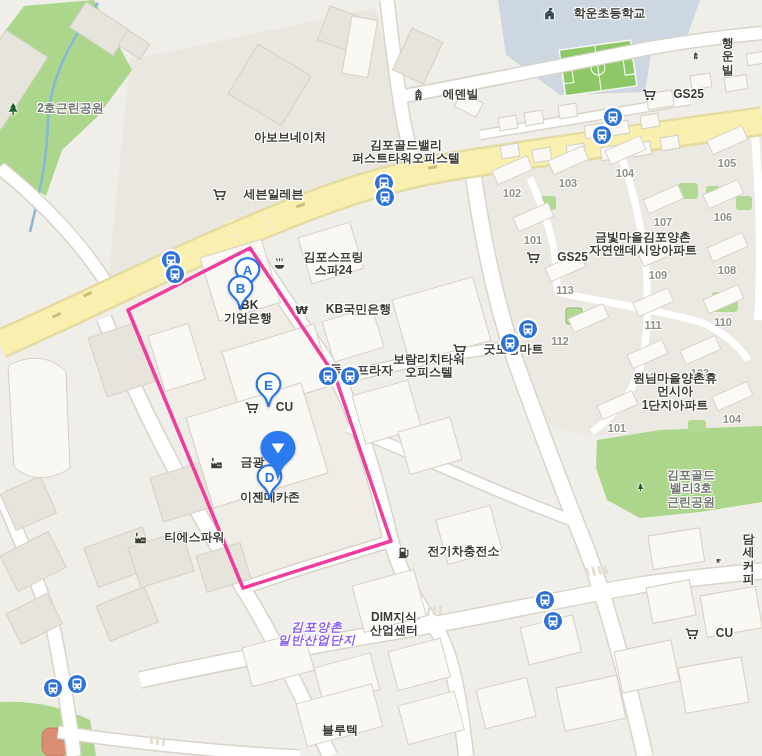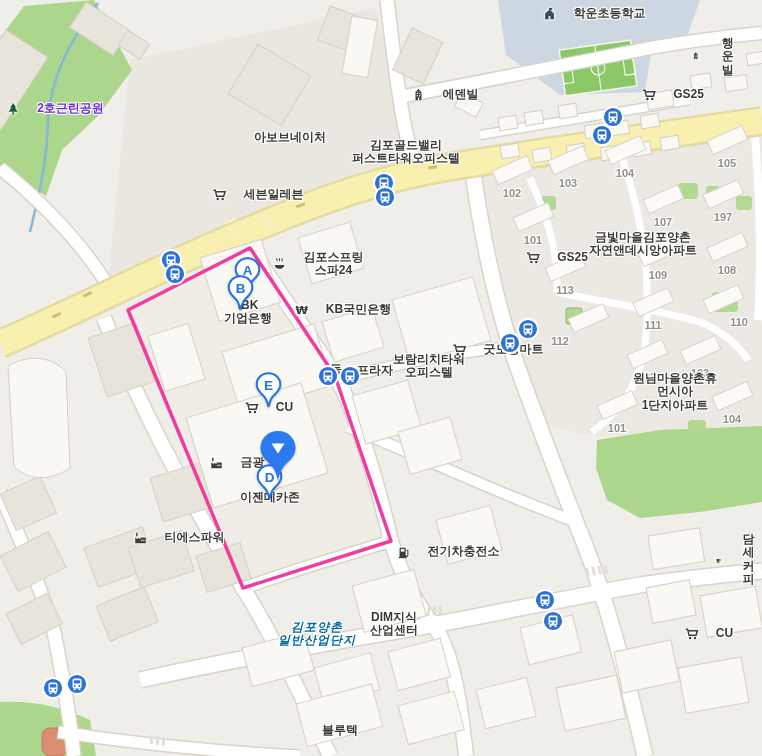--- a/index.html
+++ b/index.html
@@ -5,22 +5,22 @@
   html,body{margin:0;padding:0;background:#888;}
   #map{position:relative;width:762px;height:756px;overflow:hidden;background:#f0eee8;
        font-family:"Liberation Sans","DejaVu Sans",sans-serif;}
   #base{position:absolute;left:0;top:0;z-index:1;}
   .lyr{position:absolute;left:0;top:0;width:100%;height:100%;pointer-events:none;}
   .poi{position:absolute;display:flex;flex-direction:row;align-items:center;gap:17px;
        transform:translate(-50%,-50%);z-index:30;cursor:pointer;pointer-events:auto;
        font-weight:bold;font-size:12px;line-height:1.12;color:#3a3a35;text-align:center;white-space:pre-line;
        text-shadow:-1px -1px 0 #fff,1px -1px 0 #fff,-1px 1px 0 #fff,1px 1px 0 #fff,0 0 2px #fff;}
   .poi .icn{width:14px;height:14px;display:block;filter:drop-shadow(0 0 1px #fff) drop-shadow(0 0 1px #fff);}
-  .poi.park{color:#6d28d9;}
-  .poi.ind{color:#0369a1;font-style:italic;letter-spacing:1px;}
+  .poi.park{color:#737373;}
+  .poi.ind{color:#8b5cf6;font-style:italic;letter-spacing:1px;}
   .aptnum{position:absolute;transform:translate(-50%,-50%);z-index:20;font-size:11px;font-weight:bold;
        color:#8f8f88;text-shadow:-1px -1px 0 #fff,1px -1px 0 #fff,-1px 1px 0 #fff,1px 1px 0 #fff;pointer-events:auto;}
   .bus{position:absolute;transform:translate(-50%,-50%);z-index:40;width:22px;height:22px;cursor:pointer;pointer-events:auto;}
   .marker{position:absolute;z-index:50;cursor:pointer;pointer-events:auto;filter:drop-shadow(0 1px 1px rgba(0,0,0,.25));}
   .marker.big{z-index:52;}
 </style>
 </head>
 <body>
 
 <div id="map">
@@ -211,25 +211,25 @@
 
     <path d="M128,310 L250,248 L335,376 L391,541 L243,588 Z" fill="none" stroke="#f23b9e" stroke-width="3.5" stroke-linejoin="round"></path>
   </svg>
 
   <div class="lyr" id="num-layer">
       <div class="aptnum" style="left: 533px; top: 240px;">101</div>
       <div class="aptnum" style="left: 512px; top: 193px;">102</div>
       <div class="aptnum" style="left: 568px; top: 183px;">103</div>
       <div class="aptnum" style="left: 625px; top: 173px;">104</div>
       <div class="aptnum" style="left: 727px; top: 163px;">105</div>
-      <div class="aptnum" style="left: 723px; top: 217px;">197</div>
+      <div class="aptnum" style="left: 723px; top: 217px;">106</div>
       <div class="aptnum" style="left: 663px; top: 222px;">107</div>
       <div class="aptnum" style="left: 727px; top: 270px;">108</div>
       <div class="aptnum" style="left: 658px; top: 275px;">109</div>
-      <div class="aptnum" style="left: 723px; top: 322px; margin-left: 16px;">110</div>
+      <div class="aptnum" style="left: 723px; top: 322px;">110</div>
       <div class="aptnum" style="left: 653px; top: 325px;">111</div>
       <div class="aptnum" style="left: 560px; top: 341px;">112</div>
       <div class="aptnum" style="left: 565px; top: 290px;">113</div>
       <div class="aptnum" style="left: 617px; top: 428px;">101</div>
       <div class="aptnum" style="left: 647px; top: 377px;">102</div>
       <div class="aptnum" style="left: 700px; top: 373px;">103</div>
       <div class="aptnum" style="left: 732px; top: 419px;">104</div>
     </div>
   <div class="lyr" id="poi-layer">
       <div class="poi park" style="left: 55px; top: 109px;"><span class="icn"><svg viewBox="0 0 16 16">
@@ -325,20 +325,25 @@
             <rect x="3.5" y="3" width="7" height="11" rx="1" fill="#3e3e38"></rect>
             <rect x="5" y="4.6" width="4" height="3" fill="#fff"></rect>
             <path d="M11.5 6h1.5v5.5a1.5 1.5 0 01-3 0" fill="none" stroke="#3e3e38" stroke-width="1.2"></path>
             <rect x="2.5" y="13.5" width="9" height="1.5" fill="#3e3e38"></rect>
           </svg></span><span>전기차충전소</span></div>
       <div class="poi" style="left: 394px; top: 624px;"><span>DIM지식
 산업센터</span></div>
       <div class="poi ind" style="left: 317px; top: 634px;"><span>김포양촌
 일반산업단지</span></div>
       <div class="poi" style="left: 340px; top: 731px;"><span>블루텍</span></div>
+      <div class="poi park" style="left: 678px; top: 489px;"><span class="icn"><svg viewBox="0 0 16 16">
+            <path d="M8 1l3.4 5.2H10L13 11H3l3-4.8H4.6z" fill="#1f5b33"></path>
+            <rect x="7.2" y="11" width="1.6" height="3.6" fill="#1f5b33"></rect>
+          </svg></span><span>김포골드밸리3호
+근린공원</span></div>
       <div class="poi" style="left: 737px; top: 560px;"><span class="icn"><svg viewBox="0 0 16 16">
             <path d="M3 5h8v4.5A3.5 3.5 0 017.5 13h-1A3.5 3.5 0 013 9.5z" fill="#3e3e38"></path>
             <path d="M11 6h1.4a1.8 1.8 0 010 3.6H11" fill="none" stroke="#3e3e38" stroke-width="1.3"></path>
             <rect x="2" y="13.6" width="10" height="1.4" fill="#3e3e38"></rect>
           </svg></span><span>담세커피</span></div>
       <div class="poi" style="left: 709px; top: 634px;"><span class="icn"><svg viewBox="0 0 16 16">
             <path d="M1 2.5h2.2l1.6 7h8l1.6-5.2H4.6" fill="none" stroke="#3e3e38" stroke-width="1.7"></path>
             <circle cx="6" cy="12.6" r="1.4" fill="#3e3e38"></circle>
             <circle cx="11.6" cy="12.6" r="1.4" fill="#3e3e38"></circle>
           </svg></span><span>CU</span></div>

